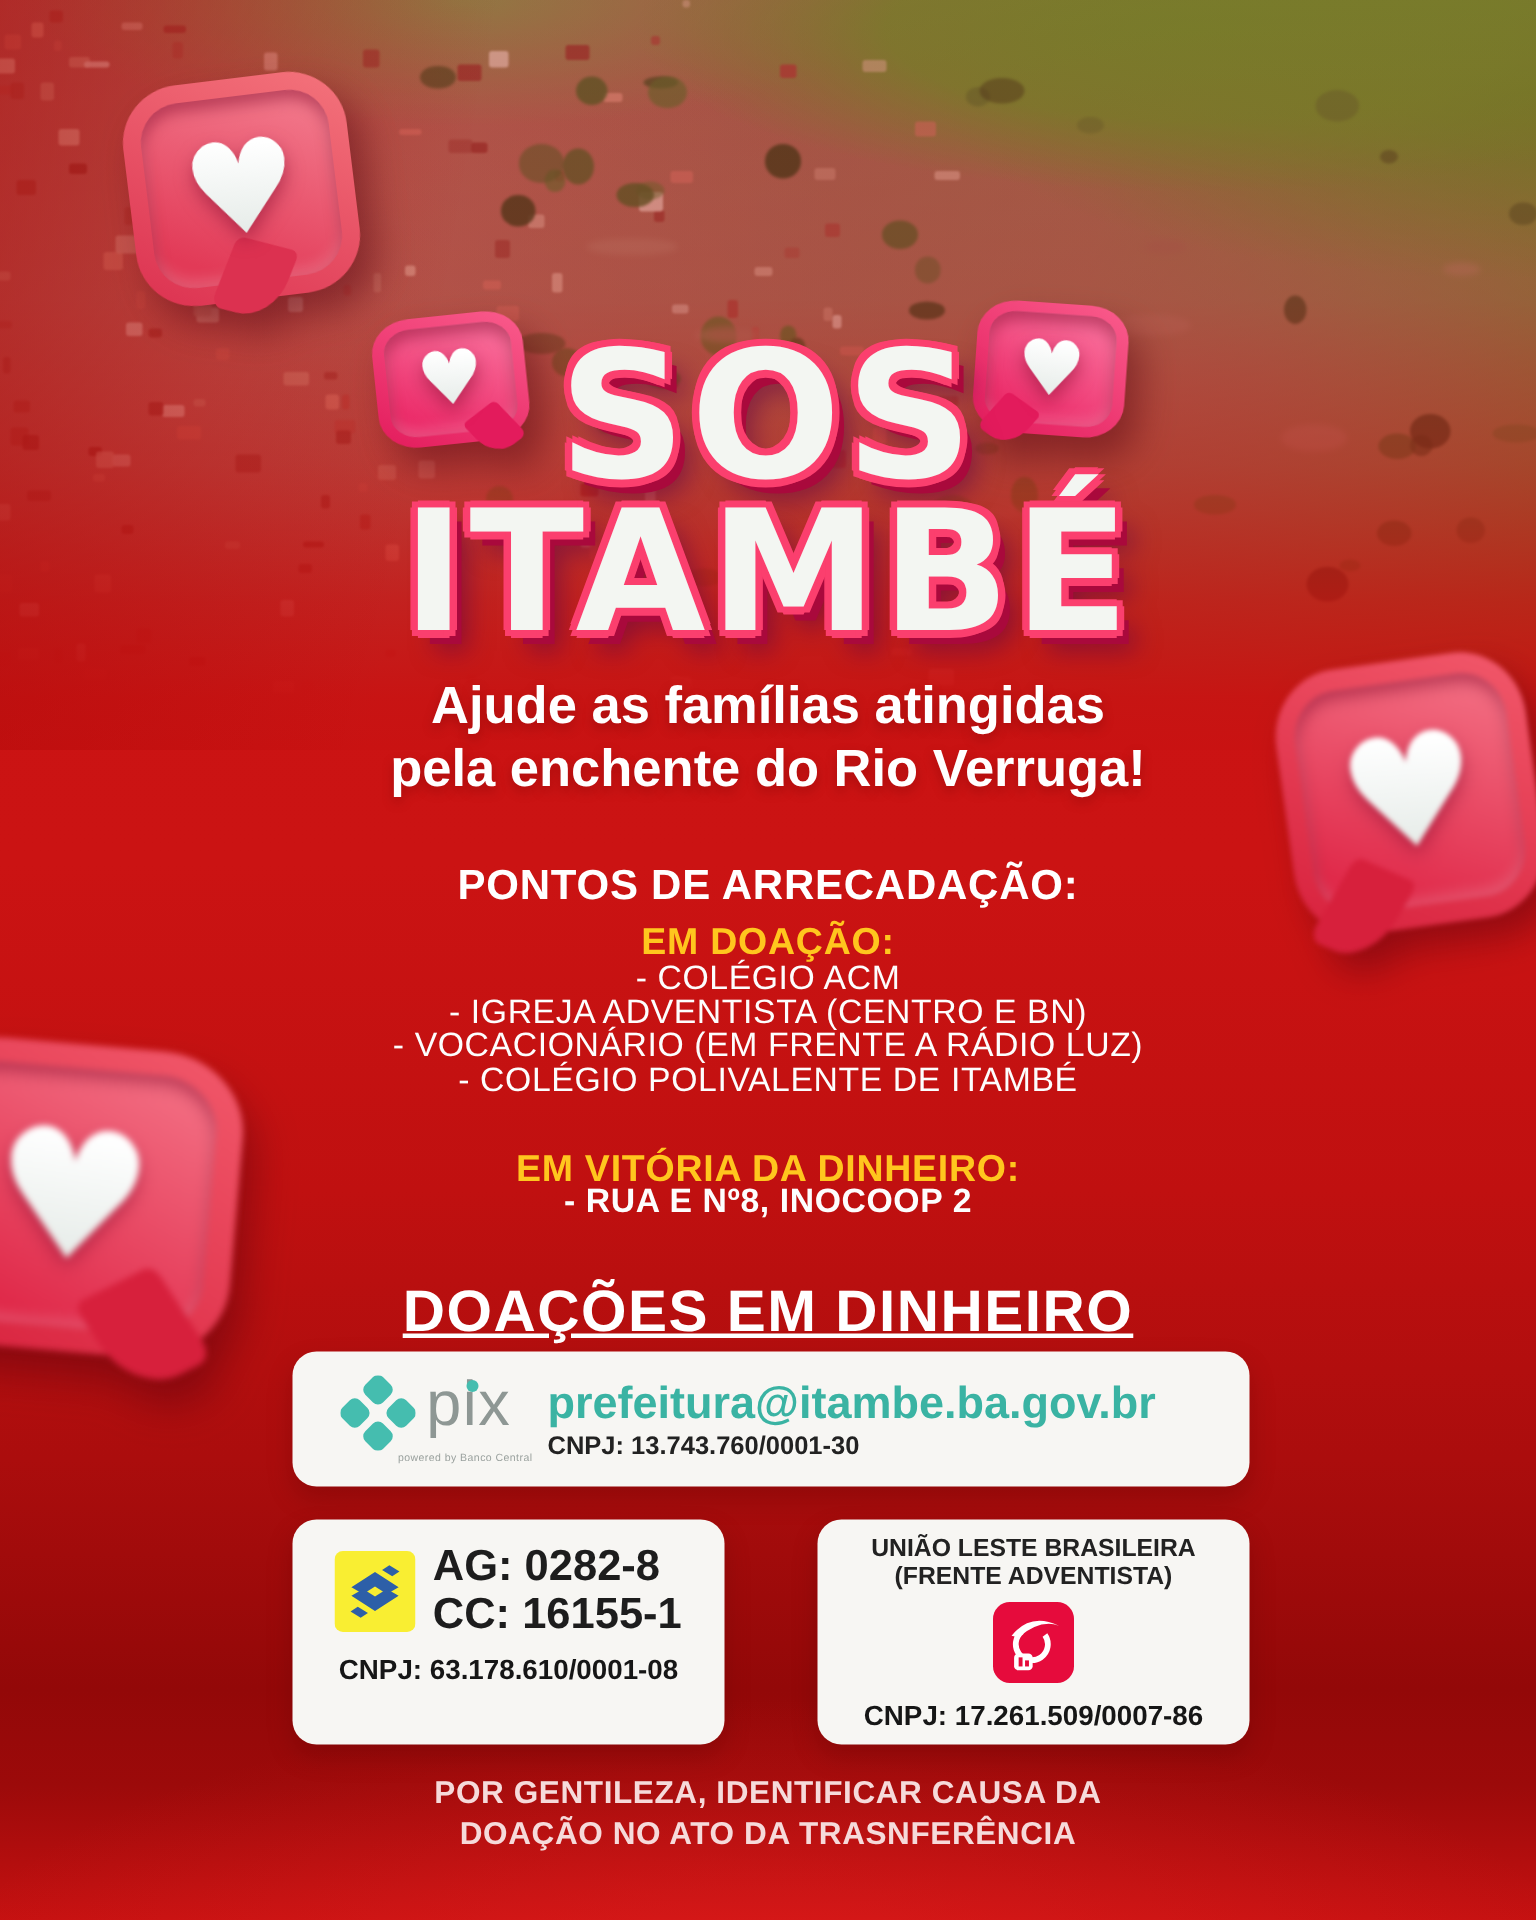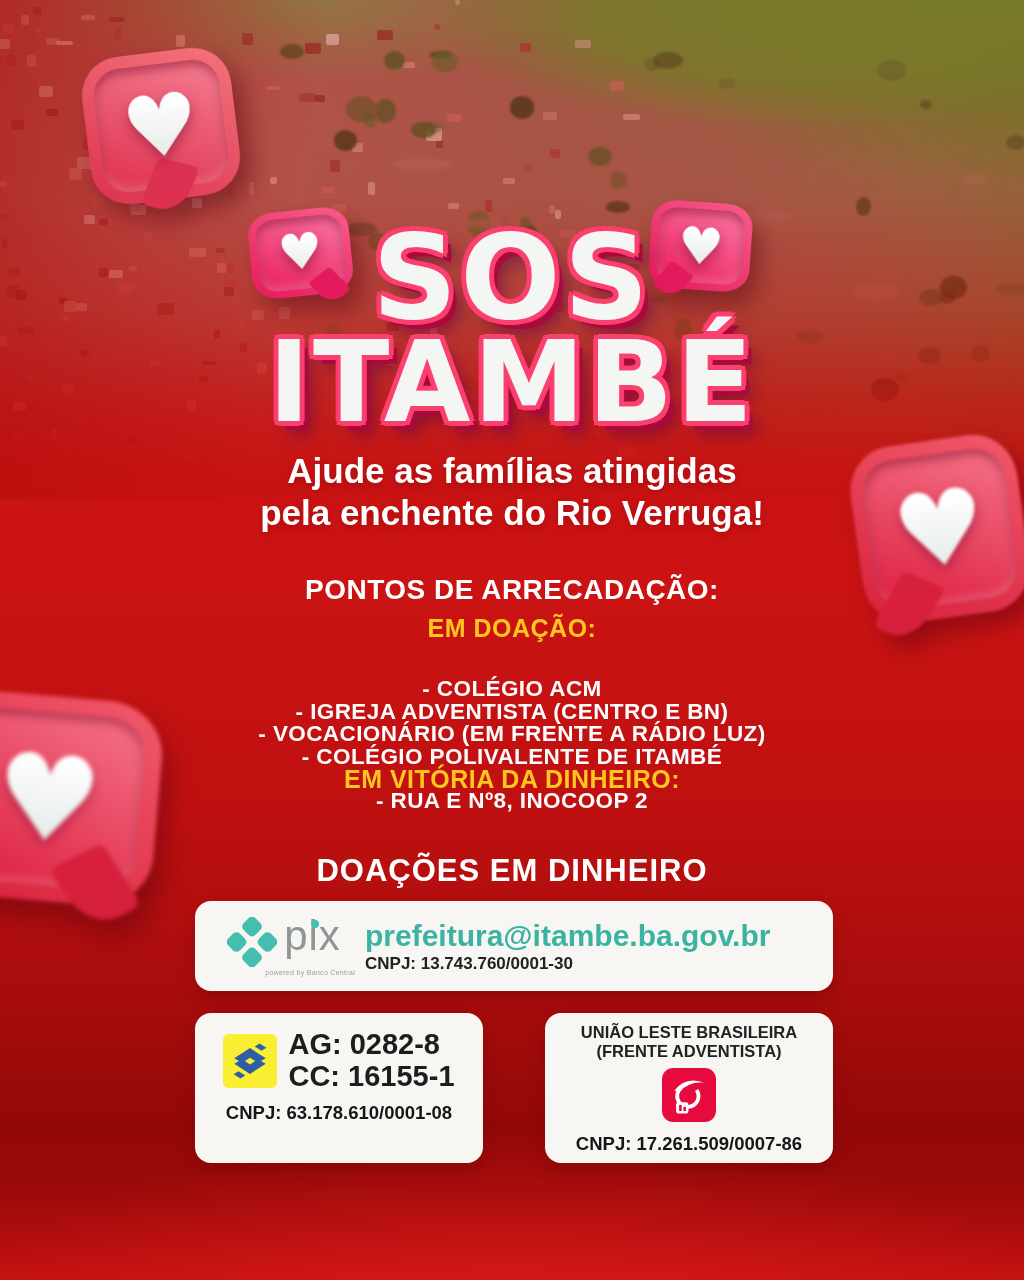--- a/index.html
+++ b/index.html
@@ -62,25 +62,25 @@
         8px 9px 0 #a9093c, 12px 14px 16px rgba(96,6,70,.55);}
   .t-sos{top:218px;font-size:118px;}
   .t-itambe{top:326px;font-size:112px;}
   .subtitle{top:450px;font-size:35px;font-weight:bold;color:#ffffff;line-height:1.2;
       text-shadow:0 3px 7px rgba(110,0,0,.35);}
   
   .h-white{color:#ffffff;font-weight:bold;letter-spacing:.5px;}
   .h-yellow{color:#ffc61e;font-weight:bold;letter-spacing:.5px;}
   .pontos{top:574px;font-size:28px;}
   .g1-title{top:614px;font-size:25px;}
-  .list1{top:641px;font-size:22.5px;line-height:22.6px;font-weight:bold;color:#fdfdfd;letter-spacing:.4px;margin-top:37px;}
+  .list1{top:641px;font-size:22.5px;line-height:22.6px;font-weight:normal;color:#fdfdfd;letter-spacing:.4px;}
   .g2-title{top:765px;font-size:25px;}
   .list2{top:789px;font-size:22.5px;line-height:23px;font-weight:bold;color:#fdfdfd;letter-spacing:.4px;}
   
-  .don-heading{top:853px;font-size:31px;font-weight:bold;color:#fff;letter-spacing:1px;}
+  .don-heading{top:853px;font-size:39px;font-weight:bold;color:#fff;letter-spacing:1px;text-decoration:underline;}
   .card{background:#f7f6f3;border-radius:16px;box-shadow:0 8px 16px rgba(90,0,0,.28);box-sizing:border-box;}
   .pix-card{position:absolute;left:195px;top:901px;width:638px;height:90px;display:flex;align-items:center;padding-left:14px;}
   .pix-logo{width:150px;display:flex;flex-direction:column;align-items:center;justify-content:center;}
   .pix-logo-row{display:flex;align-items:flex-start;gap:7px;}
   .pix-word-wrap{position:relative;}
   .pix-word{font-size:42px;line-height:.9;color:#8e9794;letter-spacing:1px;font-weight:normal;}
   .pix-dot{position:absolute;left:27px;top:3px;width:8px;height:8px;border-radius:50%;background:#45bdaf;}
   .pix-powered{font-size:7px;color:#9aa19e;margin-top:2px;letter-spacing:.3px;align-self:flex-end;margin-right:4px;}
   .pix-text{flex:1;display:flex;flex-direction:column;justify-content:center;gap:1px;padding-left:6px;}
   .pix-line1{font-size:17px;font-weight:bold;color:#2e2e2e;}
@@ -425,14 +425,18 @@
           <rect x="12.5" y="30.5" width="11" height="10" rx="2.5" fill="#ffffff"></rect>
           <rect x="15.2" y="32.8" width="2.3" height="5.4" fill="#e60b3c"></rect>
           <rect x="19" y="34.6" width="2.3" height="3.6" fill="#e60b3c"></rect>
         </svg>
       </div>
       <div class="bank-cnpj">CNPJ: 17.261.509/0007-86</div>
     </div>
 
   </div>
 
+  <div class="abs-c footer-note">
+    <div>POR GENTILEZA, IDENTIFICAR CAUSA DA</div>
+    <div>DOAÇÃO NO ATO DA TRASNFERÊNCIA</div>
+  </div>
 
 </div>
 
 </body></html>

